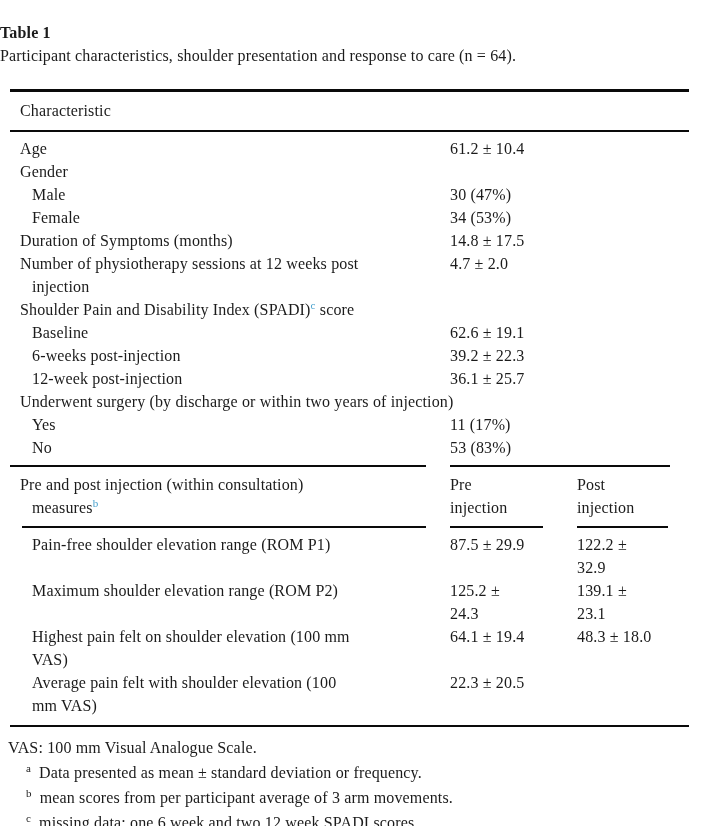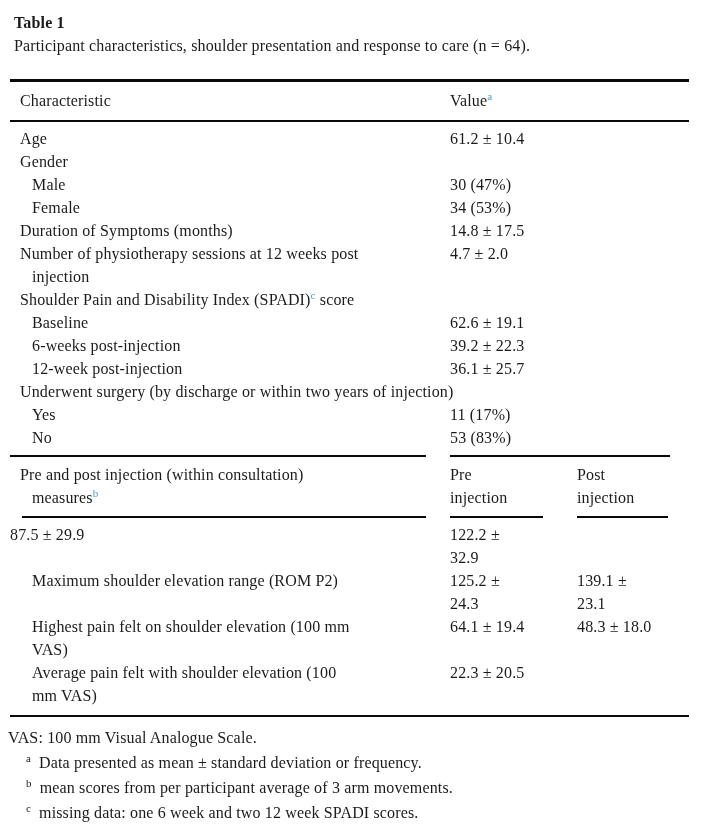--- a/index.html
+++ b/index.html
@@ -2,21 +2,21 @@
 <html><head>
 <meta charset="utf-8">
 <style>
   html,body { margin:0; padding:0; background:#ffffff; }
   .page {
     position:relative; width:702px; height:826px; overflow:hidden;
     background:#ffffff; color:#1b1b1b;
     font-family:"Liberation Serif","DejaVu Serif",serif;
     font-size:16px; letter-spacing:0.15px;
   }
-  .cap-block { padding-top:11px; margin-left:14px; }
+  .cap-block { padding-top:21px; margin-left:0; }
   .t-label { font-weight:bold; line-height:23px; }
   .t-caption { line-height:23px; }
 
   .tbl { width:679px; margin-left:10px; margin-top:22px; line-height:23px; }
 
   .rule { background:#0a0a0a; width:100%; }
   .rule-thick { height:2.5px; }
   .rule-thin  { height:2px; }
   .rule-seg { position:relative; height:2px; }
   .rule-seg > div { position:absolute; top:0; height:2px; background:#0a0a0a; }
@@ -56,21 +56,20 @@
     <div class="t-label">Table 1</div>
     <div class="t-caption">Participant characteristics, shoulder presentation and response to care (n = 64).</div>
   </div>
 
   <div class="tbl">
 
     <div class="rule rule-thick"></div>
 
     <div class="hdr-row">
       <div class="h1"><span>Characteristic</span></div>
-      <div><span>Value</span><sup class="sup-ref" style="color: rgb(70, 160, 205);">a</sup></div>
     </div>
 
     <div class="rule rule-thin"></div>
 
     <div class="s1-body">
       <div class="r1">
           <div class="lbl l-hang">Age</div>
           <div class="val">61.2 ± 10.4</div>
         </div>
       <div class="r1">
@@ -138,20 +137,21 @@
     </div>
 
     <div class="rule-seg">
         <div class="seg-s2h-1"></div>
         <div class="seg-s2h-2"></div>
         <div class="seg-s2h-3"></div>
       </div>
 
     <div class="s2-body">
       <div class="r2">
+          <div class="lbl l-sub">Pain-free shoulder elevation range (ROM P1)</div>
           <div class="val">87.5 ± 29.9</div>
           <div class="val">122.2 ±
 32.9</div>
         </div>
       <div class="r2">
           <div class="lbl l-sub">Maximum shoulder elevation range (ROM P2)</div>
           <div class="val">125.2 ±
 24.3</div>
           <div class="val">139.1 ±
 23.1</div>

